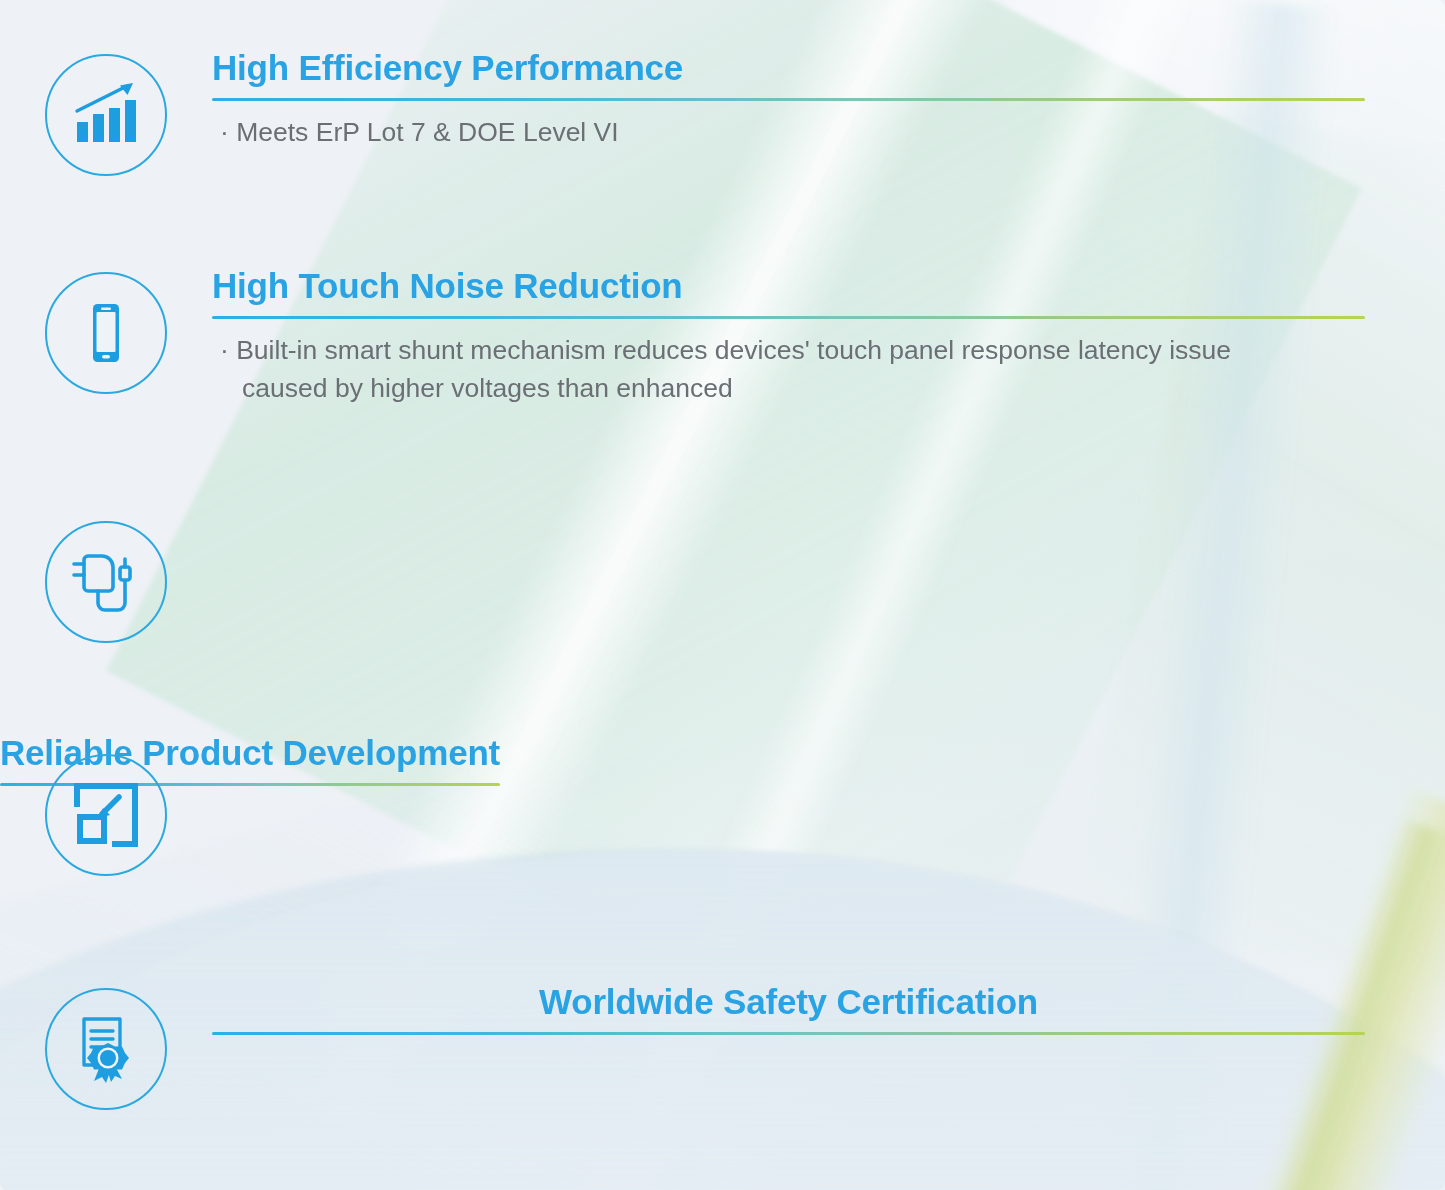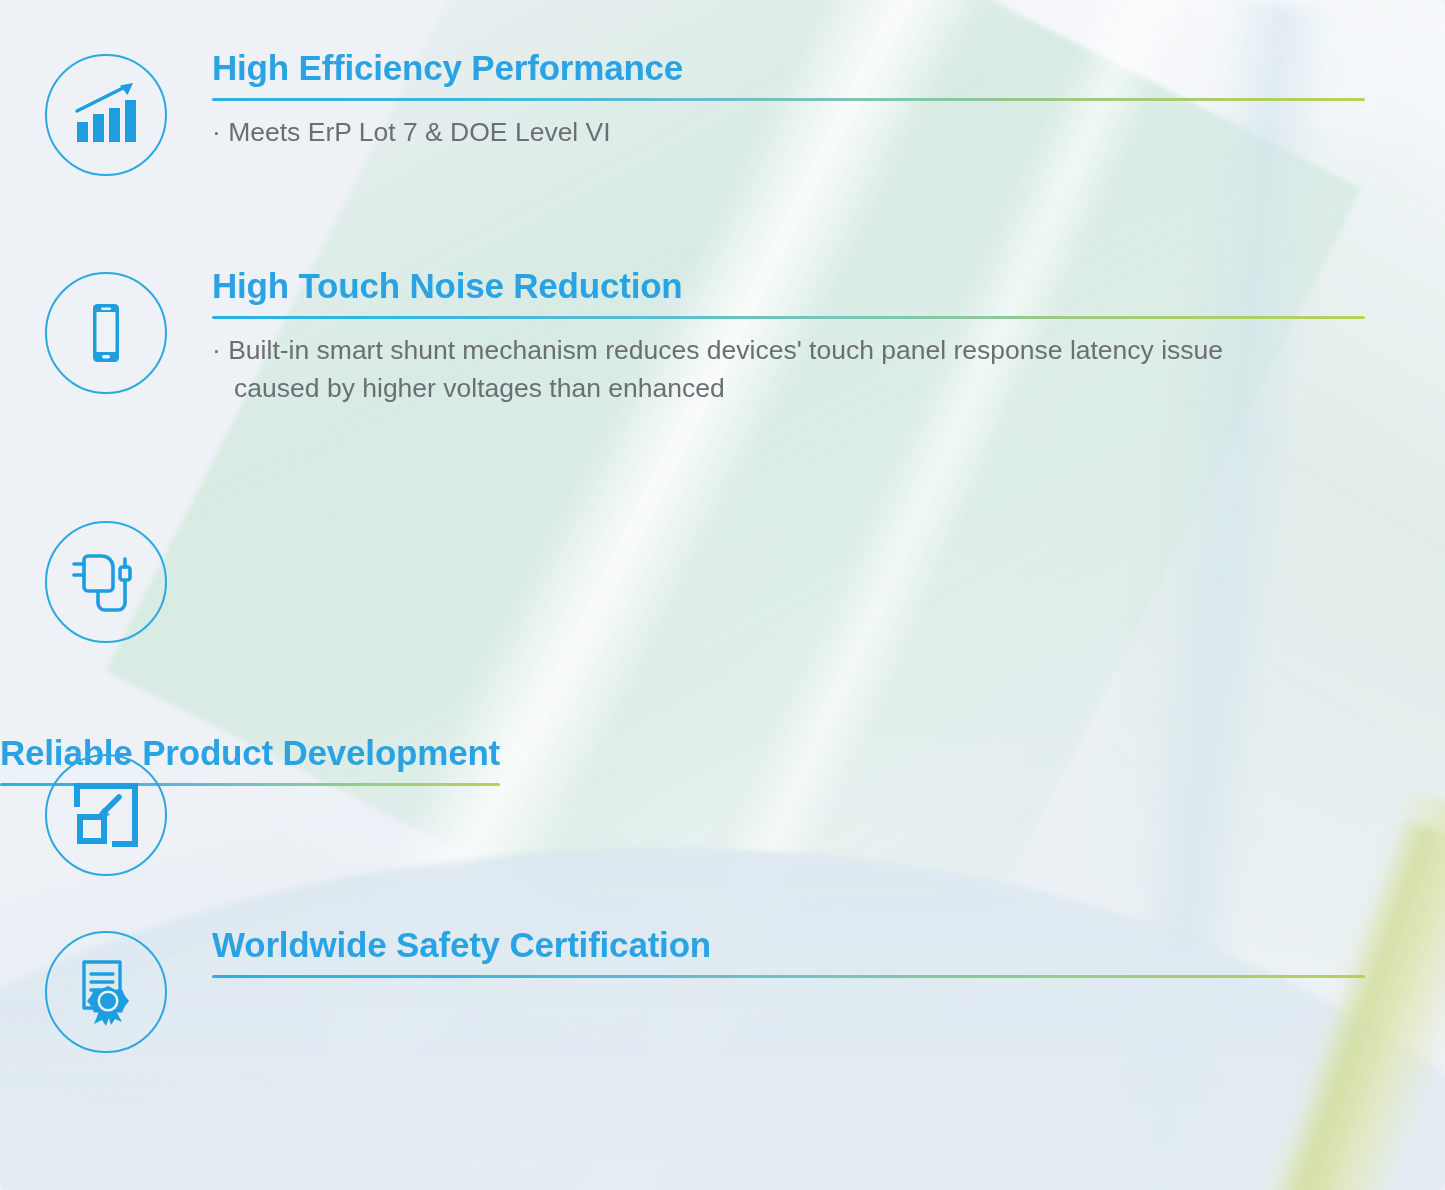--- a/index.html
+++ b/index.html
@@ -161,38 +161,38 @@
     white-space: nowrap;
   }
   .feature-divider {
     height: 3px;
     margin-top: 11px;
     margin-bottom: 13px;
     background: linear-gradient(90deg, #2bb0e6 0%, #3cb7df 22%, #7cc4b8 55%, #a6cd71 82%, #b6d356 100%);
     border-radius: 2px;
   }
   .feature-lines {
-    margin: 0;
+    margin: 8px;
     padding: 0;
     list-style: none;
   }
   .feature-line {
     color: #6b6f74;
     font-size: 26.5px;
     line-height: 1.42;
     font-weight: 400;
     white-space: pre-wrap;
   }
 
   
   .row-0 { top: 48px; }
   .row-1 { top: 266px; }
   .row-2 { top: 515px; flex-direction: column; }
   .row-3 { top: 748px; }
-  .row-4 { top: 925px; }
+  .row-4 { top: 982px; text-align: center; }
 </style>
 </head>
 <body>
 
 <div class="page">
 
   <div class="bg-layer">
     <div class="bg-topright-white"></div>
     <div class="bg-green-wedge"></div>
     <div class="bg-right-green"></div>

